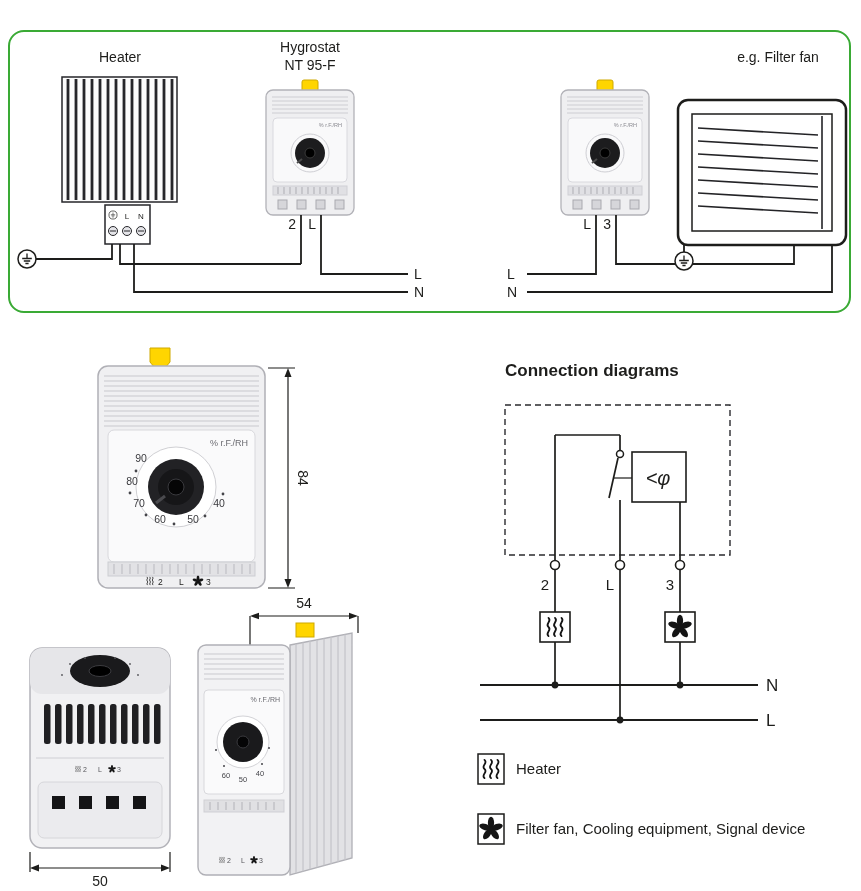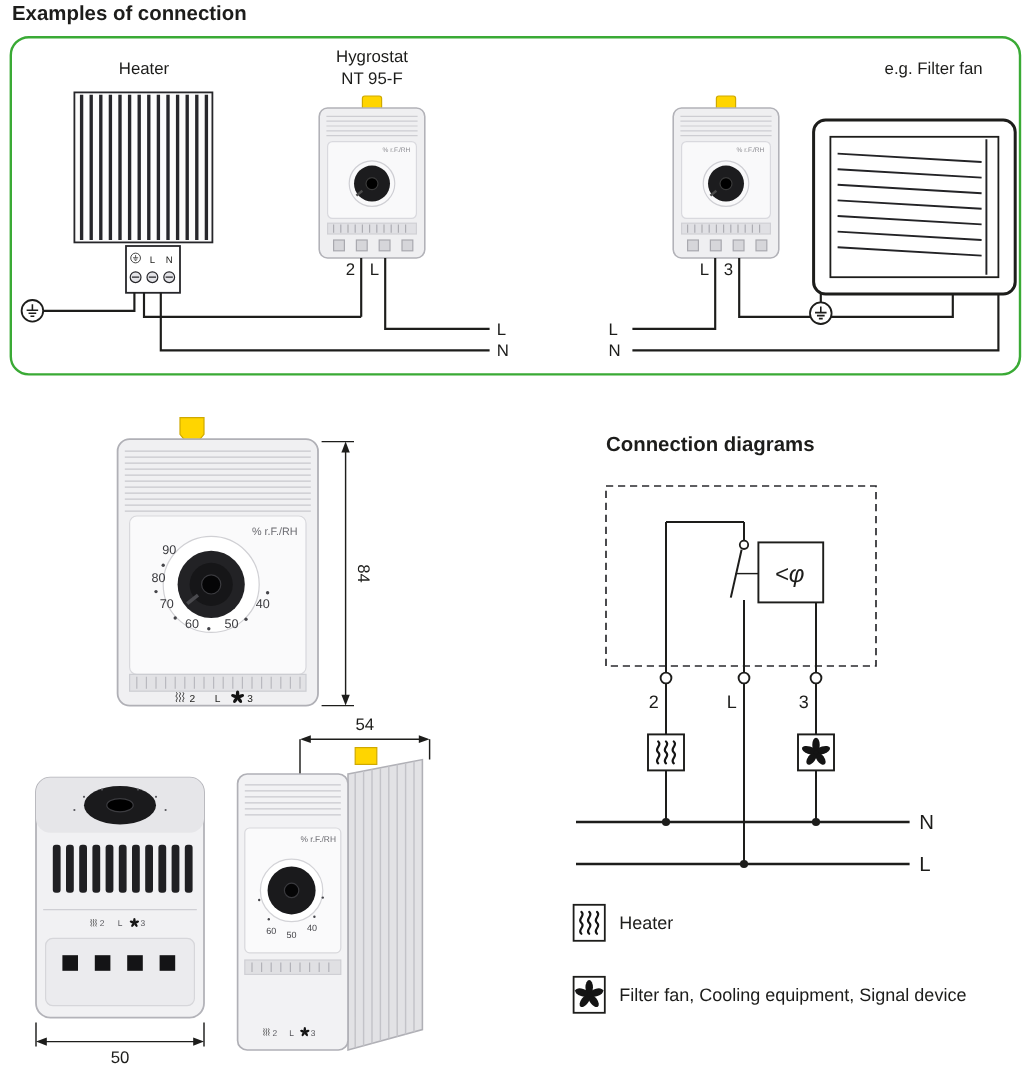--- a/index.html
+++ b/index.html
@@ -23,21 +23,20 @@
   .legend-lbl{font-size:15px;}
   .wire{stroke:#1d1d1b;stroke-width:1.8;fill:none;}
   .sch{stroke:#1d1d1b;stroke-width:1.7;fill:none;}
   .thin{stroke:#1d1d1b;stroke-width:1.2;fill:none;}
 </style>
 </head>
 <body>
 
 <div class="page">
 
-  <div class="page-title">Examples of connection</div>
 
   <div class="green-box">
     <svg width="838" height="278" viewBox="0 0 838 278">
       <defs>
         <g id="ic-heat">
           <path d="M-5,-7 C-2,-4.5 -8,-2.5 -5,0 C-2,2.5 -8,4.5 -5,7" stroke="#141414" stroke-width="1.4" fill="none" stroke-linecap="round"></path>
           <path d="M0,-7 C3,-4.5 -3,-2.5 0,0 C3,2.5 -3,4.5 0,7" stroke="#141414" stroke-width="1.4" fill="none" stroke-linecap="round"></path>
           <path d="M5,-7 C8,-4.5 2,-2.5 5,0 C8,2.5 2,4.5 5,7" stroke="#141414" stroke-width="1.4" fill="none" stroke-linecap="round"></path>
         </g>
         <g id="ic-fan">

